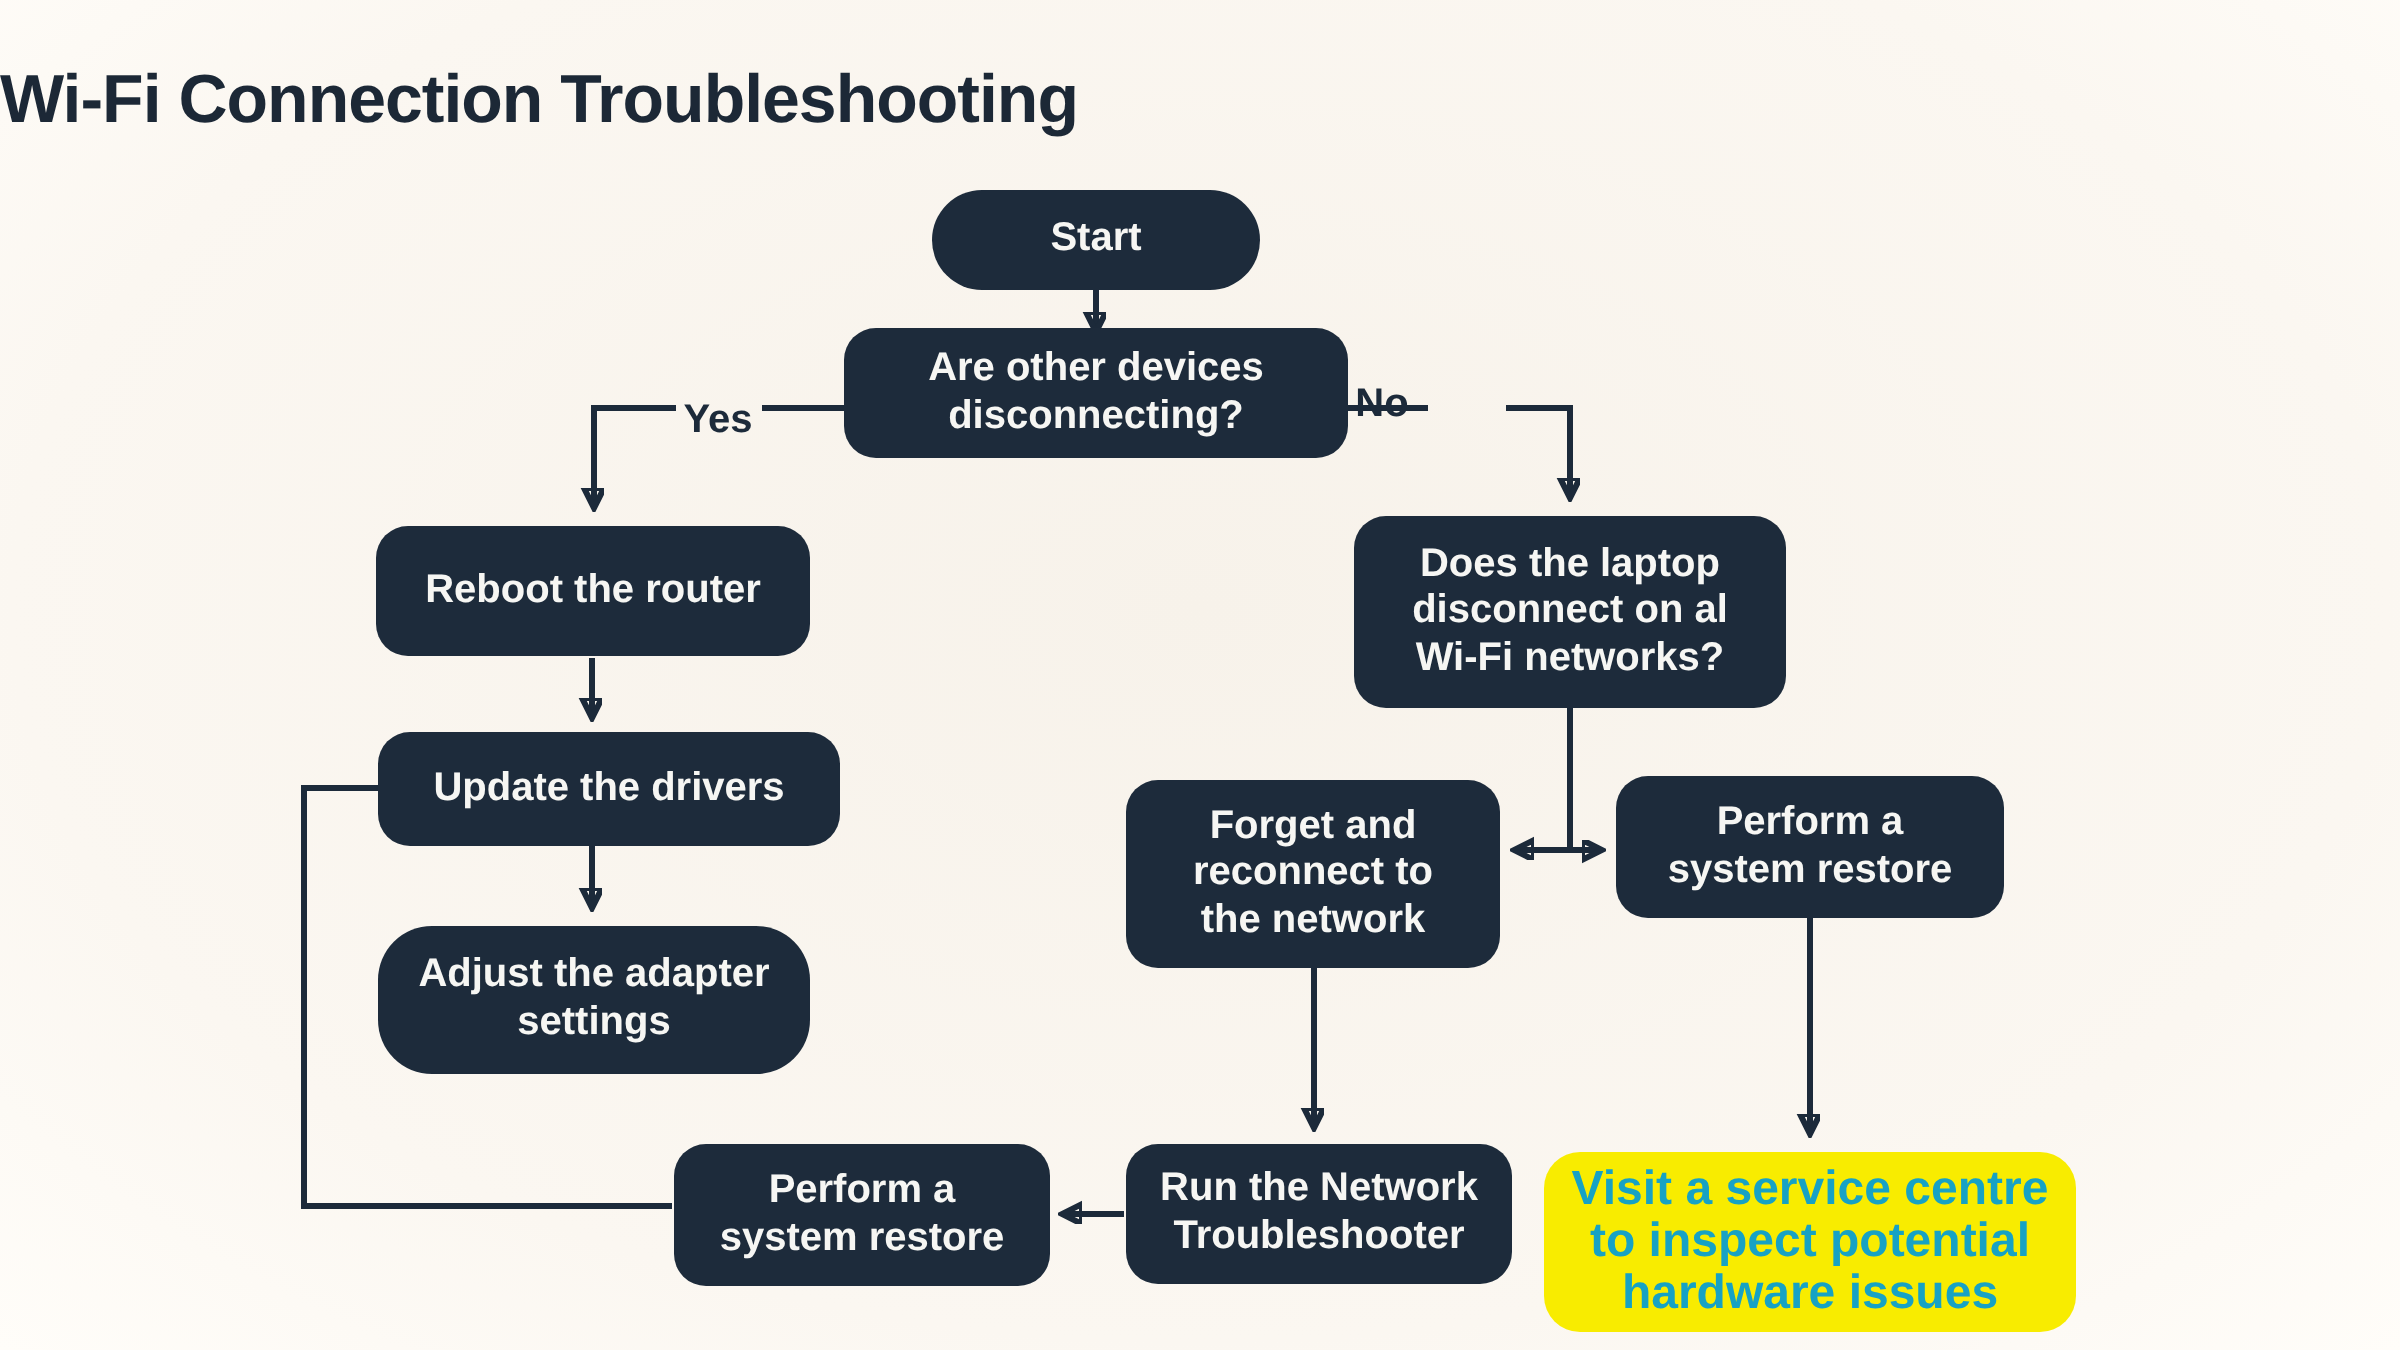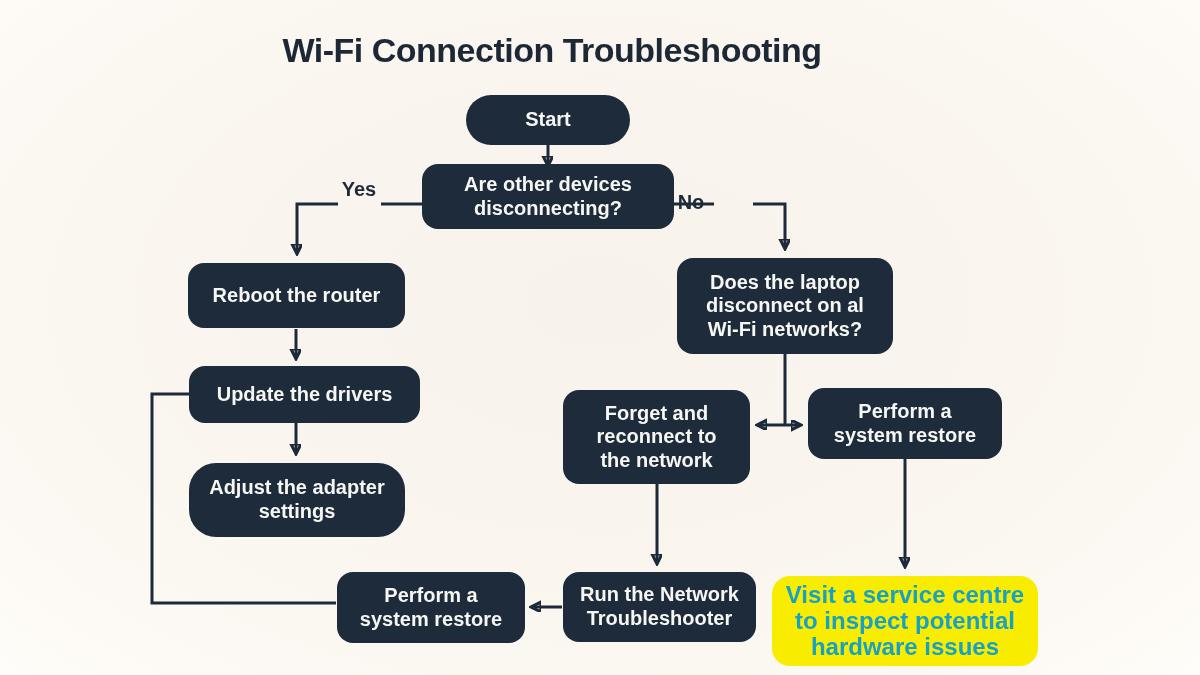--- a/index.html
+++ b/index.html
@@ -5,21 +5,21 @@
   html,body{margin:0;padding:0;}
   body{font-family:"Liberation Sans",sans-serif;}
   .canvas{
     position:relative;
     width:1200px;height:675px;
     overflow:hidden;
     background:radial-gradient(ellipse at 50% 45%, var(--background,#f7f2ea) 0%, #fbf7f1 70%, #fffdf9 100%);
   }
   .title{
     position:absolute;left:0;top:31px;width:1104px;
-    text-align:center;
+    text-align:left;
     font-size:34px;font-weight:bold;letter-spacing:-0.5px;
     color:var(--title-color,#1c2836);
   }
   .node{
     position:absolute;
     display:flex;align-items:center;justify-content:center;
     text-align:center;
     background:var(--node-bg,#1d2b3b);
     color:var(--node-text,#f6f6f3);
     border-radius:16px;
@@ -80,21 +80,21 @@
     <path d="M562 607 L533 607" marker-end="url(#ah)"></path>
 
     <path d="M905 459 L905 565" marker-end="url(#ah)"></path>
   </svg>
 
   <div class="node pill" style="left:466px;top:95px;width:164px;height:50px;">Start</div>
 
   <div class="node" style="left:422px;top:164px;width:252px;height:65px;">Are other devices
 disconnecting?</div>
 
-  <div class="edge-label" style="left:337px;top:178px;">Yes</div>
+  <div class="edge-label" style="left:337px;top:199px;">Yes</div>
 
   <div class="edge-label" style="left:669px;top:191px;">No</div>
 
   <div class="node" style="left:188px;top:263px;width:217px;height:65px;">Reboot the router</div>
 
   <div class="node" style="left:189px;top:366px;width:231px;height:57px;">Update the drivers</div>
 
   <div class="node" style="left:189px;top:463px;width:216px;height:74px;border-radius:27px;">Adjust the adapter
 settings</div>
 

